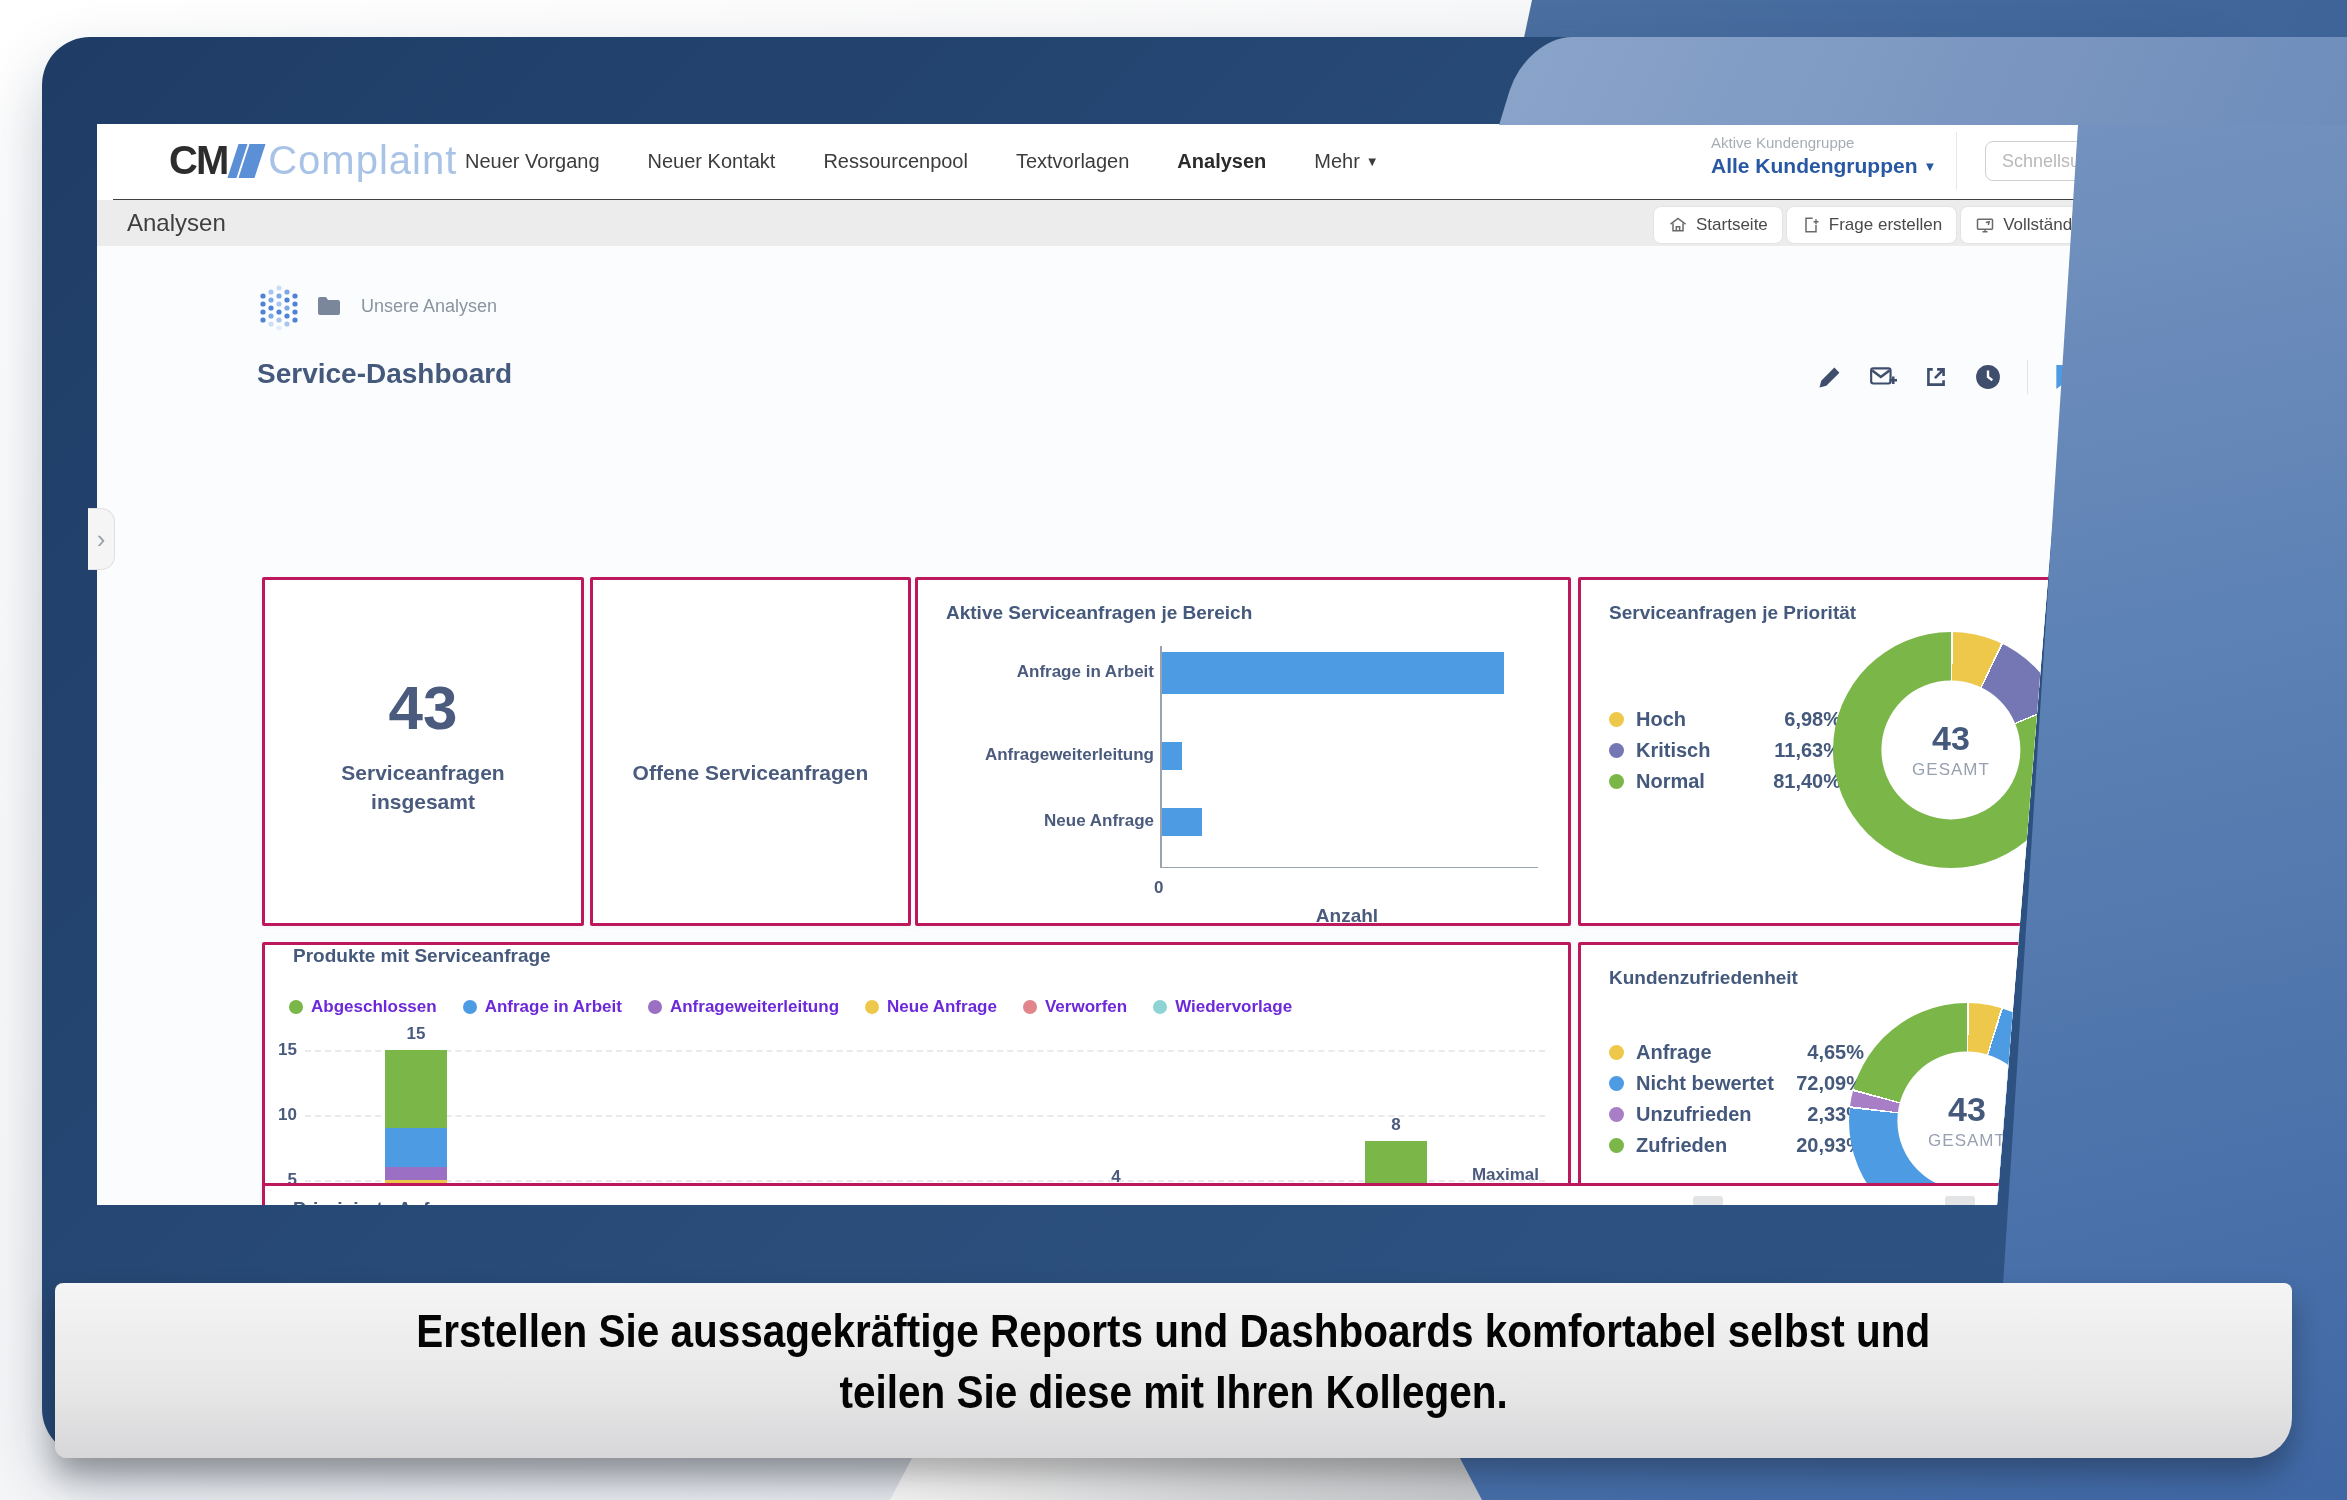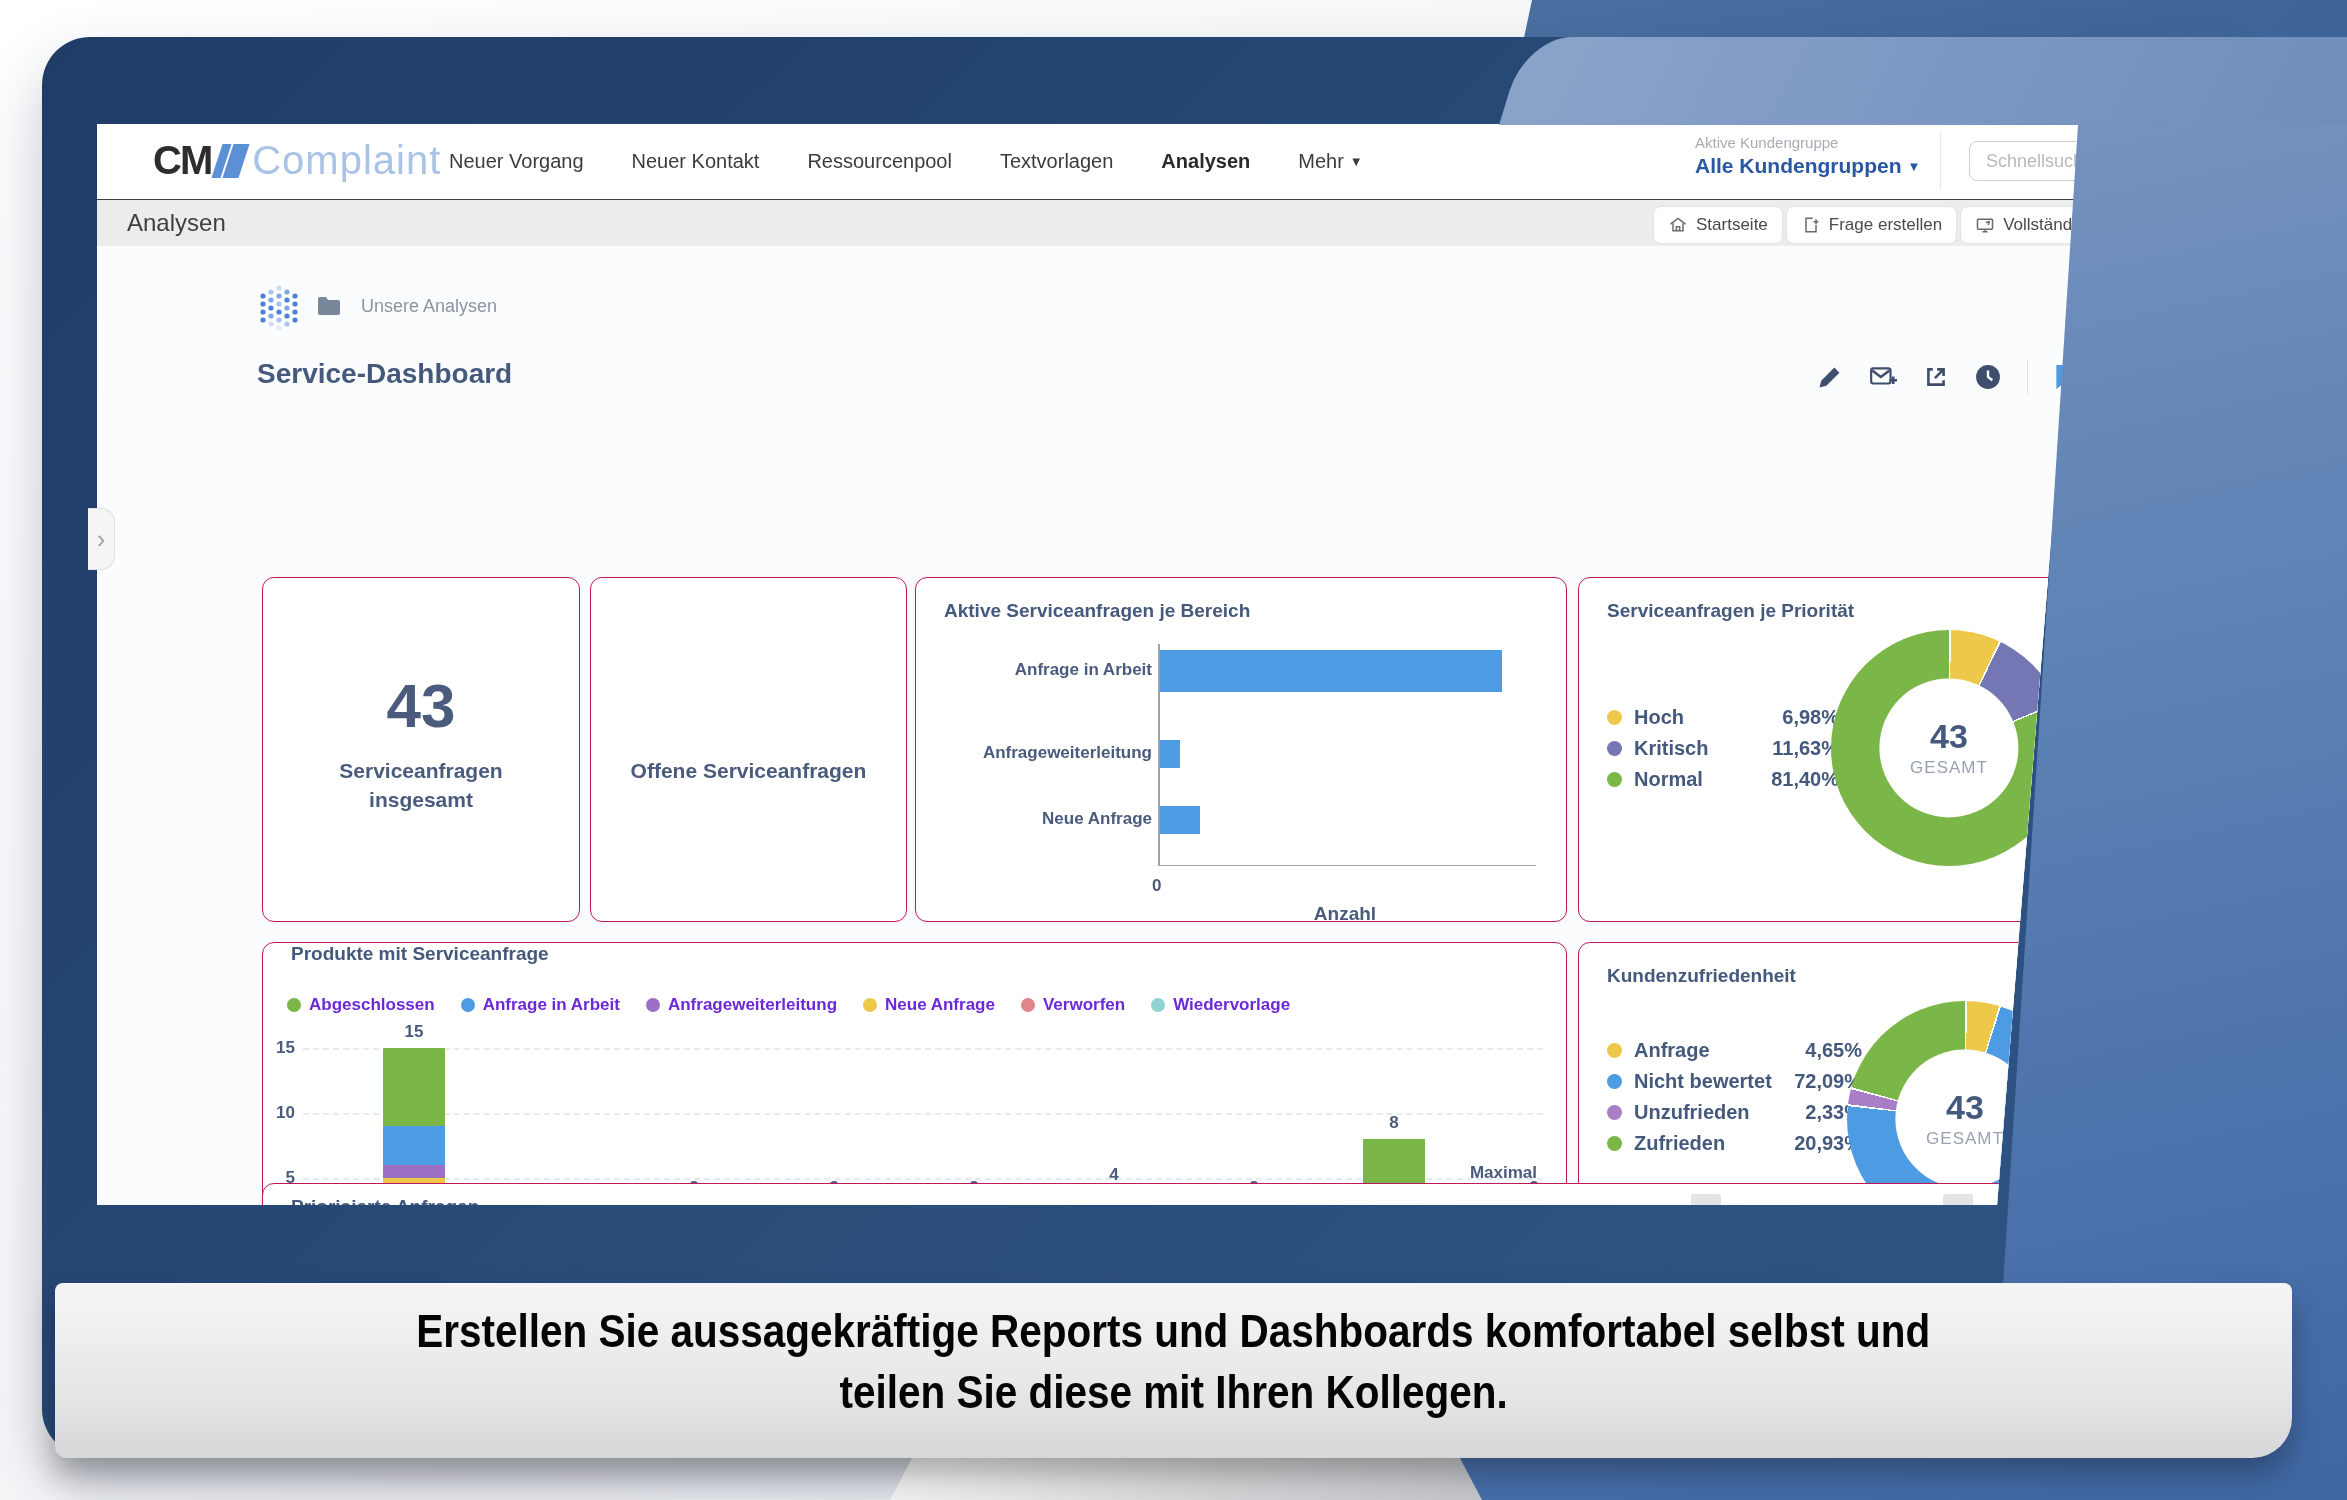--- a/index.html
+++ b/index.html
@@ -20,21 +20,21 @@
     background:linear-gradient(135deg,#1e3c66 0%,#2a4d7a 55%,#2f5586 100%);z-index:3;
     box-shadow:0 30px 60px rgba(20,40,70,.25);}
   #monitor-stand{left:890px;top:1455px;width:592px;height:45px;z-index:6;
     background:linear-gradient(90deg,#efefef,#d2d3d5 55%,#c3c4c7);
     clip-path:polygon(4% 0,96% 0,100% 100%,0 100%);}
   
   #app{left:97px;top:124px;width:1988px;height:1081px;background:#fff;z-index:4;
     clip-path:polygon(0 0,100% 0,calc(100% - 88px) 100%,0 100%);font-size:18px;color:#3c3c3c;}
   #side-tab{left:88px;top:508px;width:26px;height:60px;background:#f5f5f5;border:1px solid #e0e0e0;border-left:none;border-radius:0 14px 14px 0;z-index:6;display:flex;align-items:center;justify-content:center;color:#9aa3ad;font-size:26px;}
   
-  #topbar{left:0;top:0;width:100%;height:75px;background:#fff;border-bottom:4px solid #404040;}
+  #topbar{left:16px;top:0;width:100%;height:75px;background:#fff;border-bottom:4px solid #404040;}
   #logo{left:56px;top:14px;display:flex;align-items:baseline;}
   #logo .cm{font-size:40px;font-weight:bold;color:#2d2d2d;letter-spacing:-2px;}
   #logo .slash{display:inline-block;width:9px;height:34px;background:#5b8fd6;transform:skewX(-18deg);margin:0 2px 0 6px;position:relative;top:4px;}
   #logo .slash2{display:inline-block;width:16px;height:34px;background:#5b8fd6;transform:skewX(-18deg);margin-right:8px;position:relative;top:4px;}
   #logo .name{font-size:40px;font-weight:300;color:#a9c3e6;letter-spacing:1px;}
   #mainnav{left:352px;top:0;height:75px;display:flex;align-items:center;gap:48px;font-size:20px;color:#3c3c3c;}
   #mainnav .nav-item{cursor:pointer;white-space:nowrap;}
   #mainnav .nav-item.active{font-weight:bold;color:#2b2b2b;}
   .caret{display:inline-block;font-size:13px;position:relative;top:-2px;margin-left:6px;}
   #group-block{left:1598px;top:10px;line-height:1.25;}
@@ -49,21 +49,21 @@
   #pagebar-actions{position:absolute;left:1556px;top:6px;display:flex;gap:3px;}
   .pb-btn{background:#fff;border:1px solid #e3e3e3;border-radius:8px;height:36px;display:flex;align-items:center;gap:8px;padding:0 14px;font-size:17px;color:#4a4a4a;white-space:nowrap;}
   .pb-btn svg{flex:0 0 auto;}
   
   #content{left:0;top:122px;width:100%;height:959px;background:#fbfcfd;}
   #crumb{left:160px;top:36px;display:flex;align-items:center;gap:16px;}
   #crumb .crumb-label{font-size:18px;color:#8a94a0;margin-left:4px;}
   #dash-title{left:160px;top:112px;font-size:28px;font-weight:bold;color:#44597c;}
   #icon-row{left:1720px;top:114px;display:flex;align-items:center;gap:26px;color:#3f4e6d;}
   #icon-row .sep{width:1px;height:34px;background:#e3e3e3;}
-  .card{position:absolute;background:#fff;border:1px solid #be185d;border-radius:12px;box-shadow:0 1px 4px rgba(40,60,90,.05);}
+  .card{position:absolute;background:#fff;border:3px solid #be185d;border-radius:2px;box-shadow:0 1px 4px rgba(40,60,90,.05);}
   .card-title{position:absolute;left:28px;top:22px;font-size:19px;font-weight:bold;color:#44597c;}
   
   .kpi-num{position:absolute;left:0;width:100%;top:92px;text-align:center;font-size:62px;font-weight:bold;color:#4a5b7d;}
   .kpi-label{position:absolute;left:10%;width:80%;top:178px;text-align:center;font-size:21px;font-weight:bold;color:#4a5b7d;line-height:1.4;}
   
   #hbar-plot{position:absolute;left:0;top:0;width:100%;height:100%;}
   .hbar-label{position:absolute;right:calc(100% - 236px);text-align:right;font-size:17px;font-weight:bold;color:#4a5b7d;white-space:nowrap;}
   .hbar-bar{position:absolute;left:244px;background:#4d9be2;}
   #hbar-axis-v{position:absolute;left:242px;top:66px;width:2px;height:222px;background:#9aa3ad;}
   #hbar-axis-h{position:absolute;left:242px;top:287px;width:378px;height:1px;background:#9aa3ad;}

